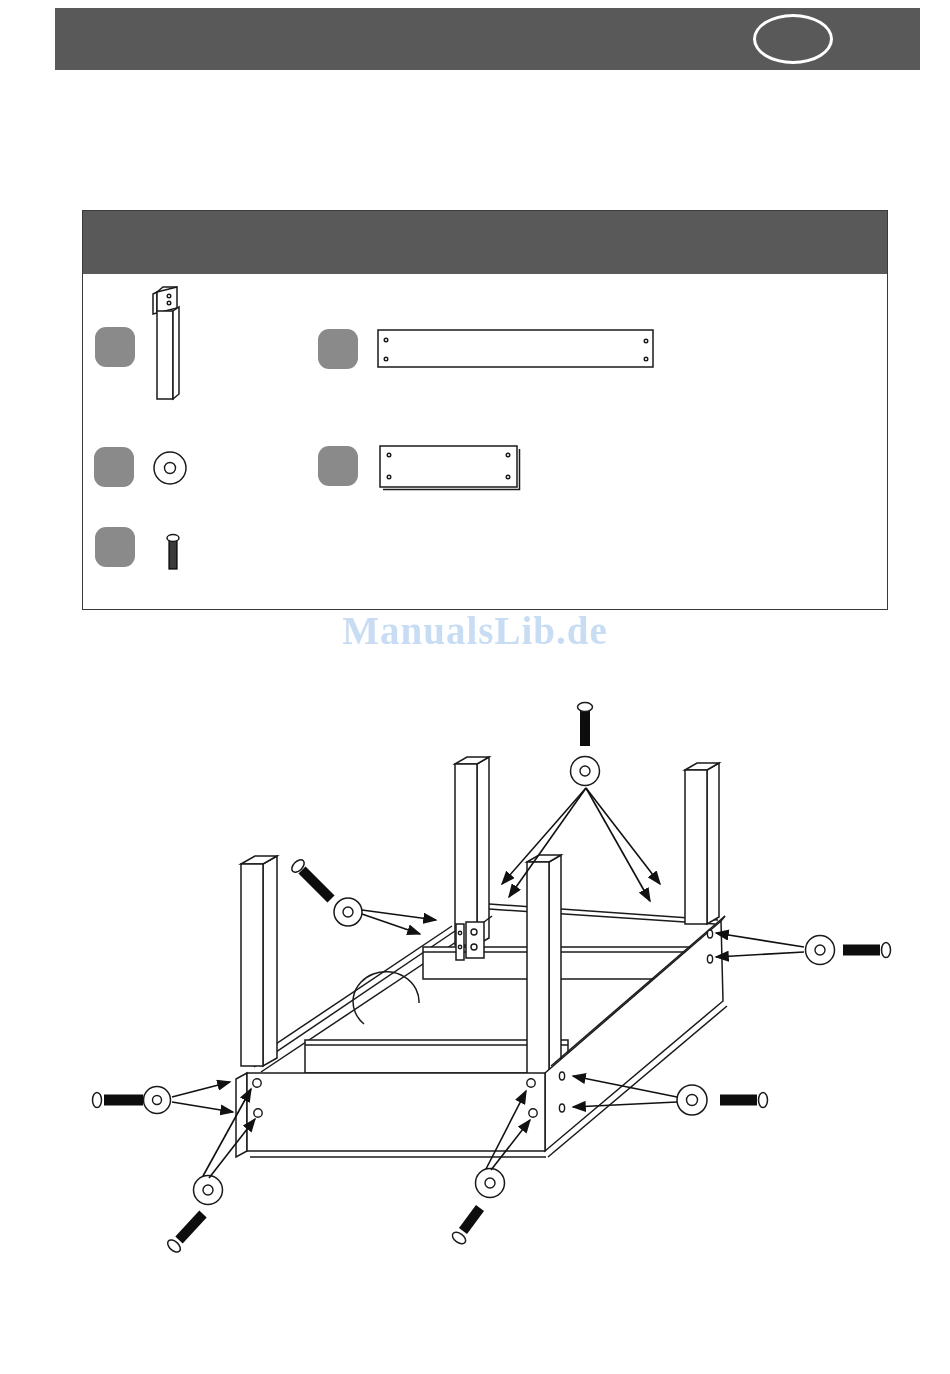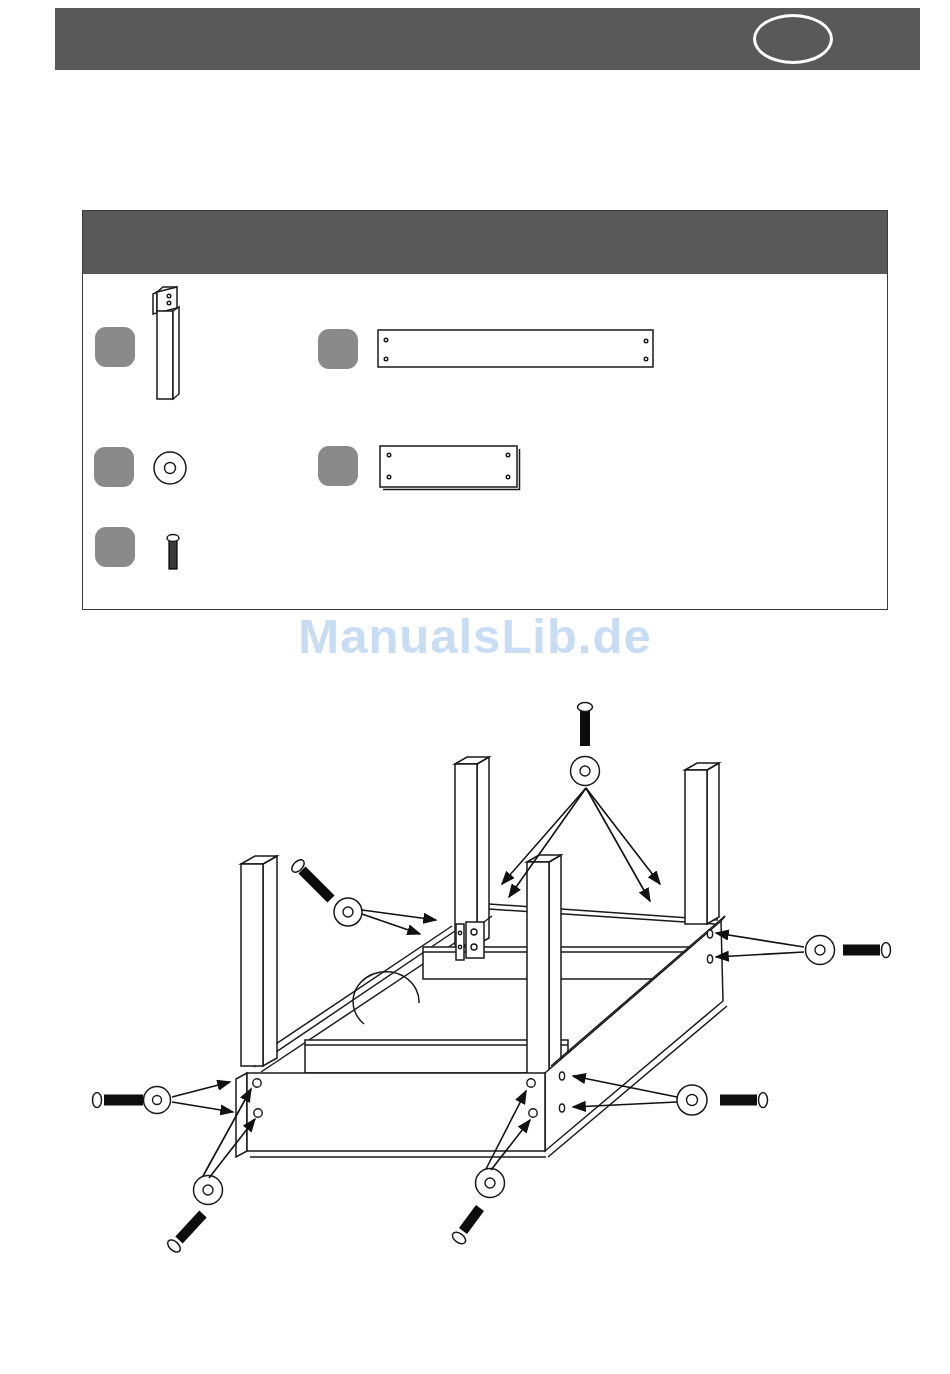--- a/index.html
+++ b/index.html
@@ -6,21 +6,21 @@
   #page{position:relative;width:950px;height:1374px;background:#fff;overflow:hidden;
         font-family:"Liberation Sans",sans-serif;}
   .header-bar{position:absolute;left:55px;top:8px;width:865px;height:62px;background:#595959;}
   .page-oval{position:absolute;left:698px;top:6px;width:74px;height:44px;border:3px solid #fff;
              border-radius:50%;}
   .parts-box{position:absolute;left:82px;top:210px;width:806px;height:400px;border:1.5px solid #3a3a3a;
              background:#fff;box-sizing:border-box;}
   .parts-box-header{position:absolute;left:0;top:0;width:100%;height:63px;background:#595959;}
   .part-badge{position:absolute;width:40px;height:40px;background:#8a8a8a;border-radius:11px;}
   .watermark{position:absolute;left:0;top:608px;width:950px;text-align:center;
-             font-size:49px;font-weight:bold;color:#c8dcf3;letter-spacing:1px;z-index:5;}
+             font-size:39px;font-weight:bold;color:#c8dcf3;letter-spacing:1px;z-index:5;font-family:Liberation Serif, serif;}
   svg.overlay{position:absolute;left:0;top:0;z-index:4;}
   .ln{stroke:#1a1a1a;stroke-width:1.5;fill:none;}
   .wf{stroke:#1a1a1a;stroke-width:1.5;fill:#fff;}
   .hole{stroke:#1a1a1a;stroke-width:1.4;fill:#fff;}
   .shaft{stroke:#0d0d0d;stroke-linecap:butt;}
   .arrow{stroke:#111;stroke-width:1.6;fill:none;}
 </style>
 </head>
 <body>
 

